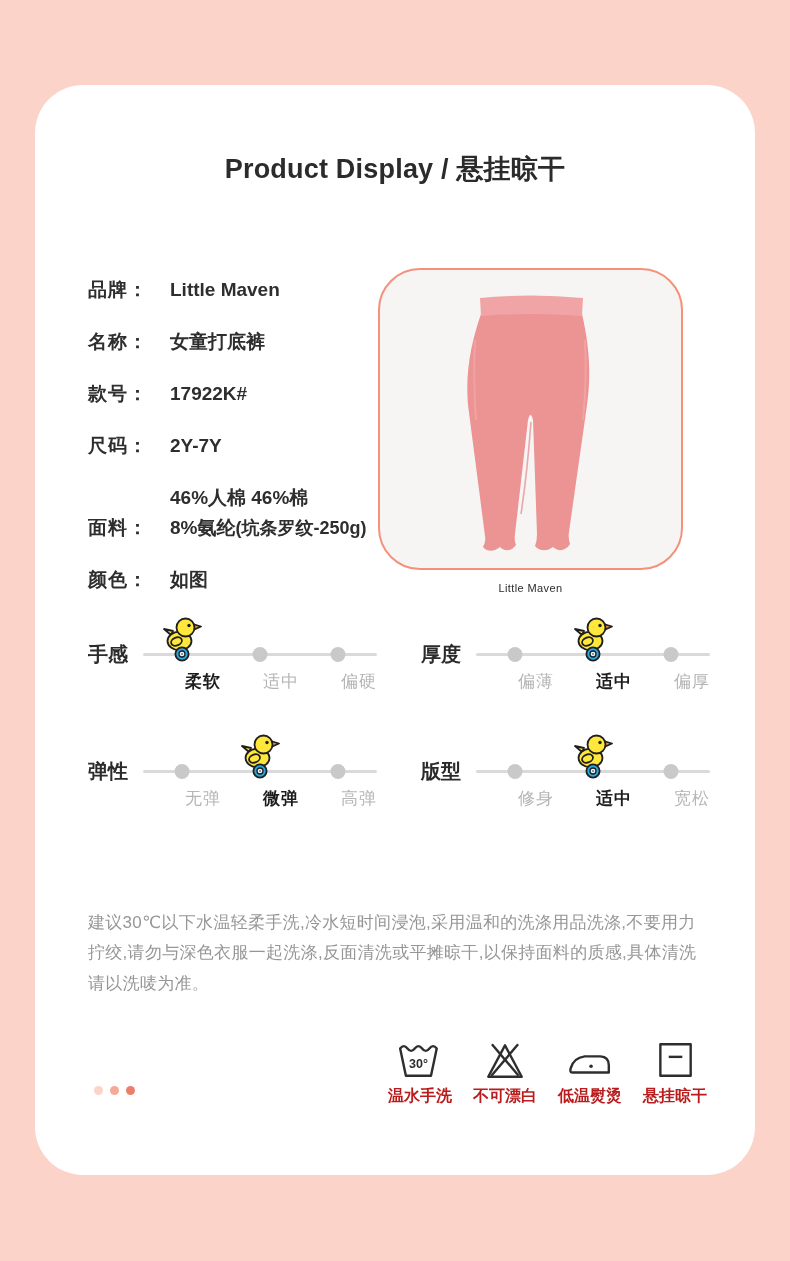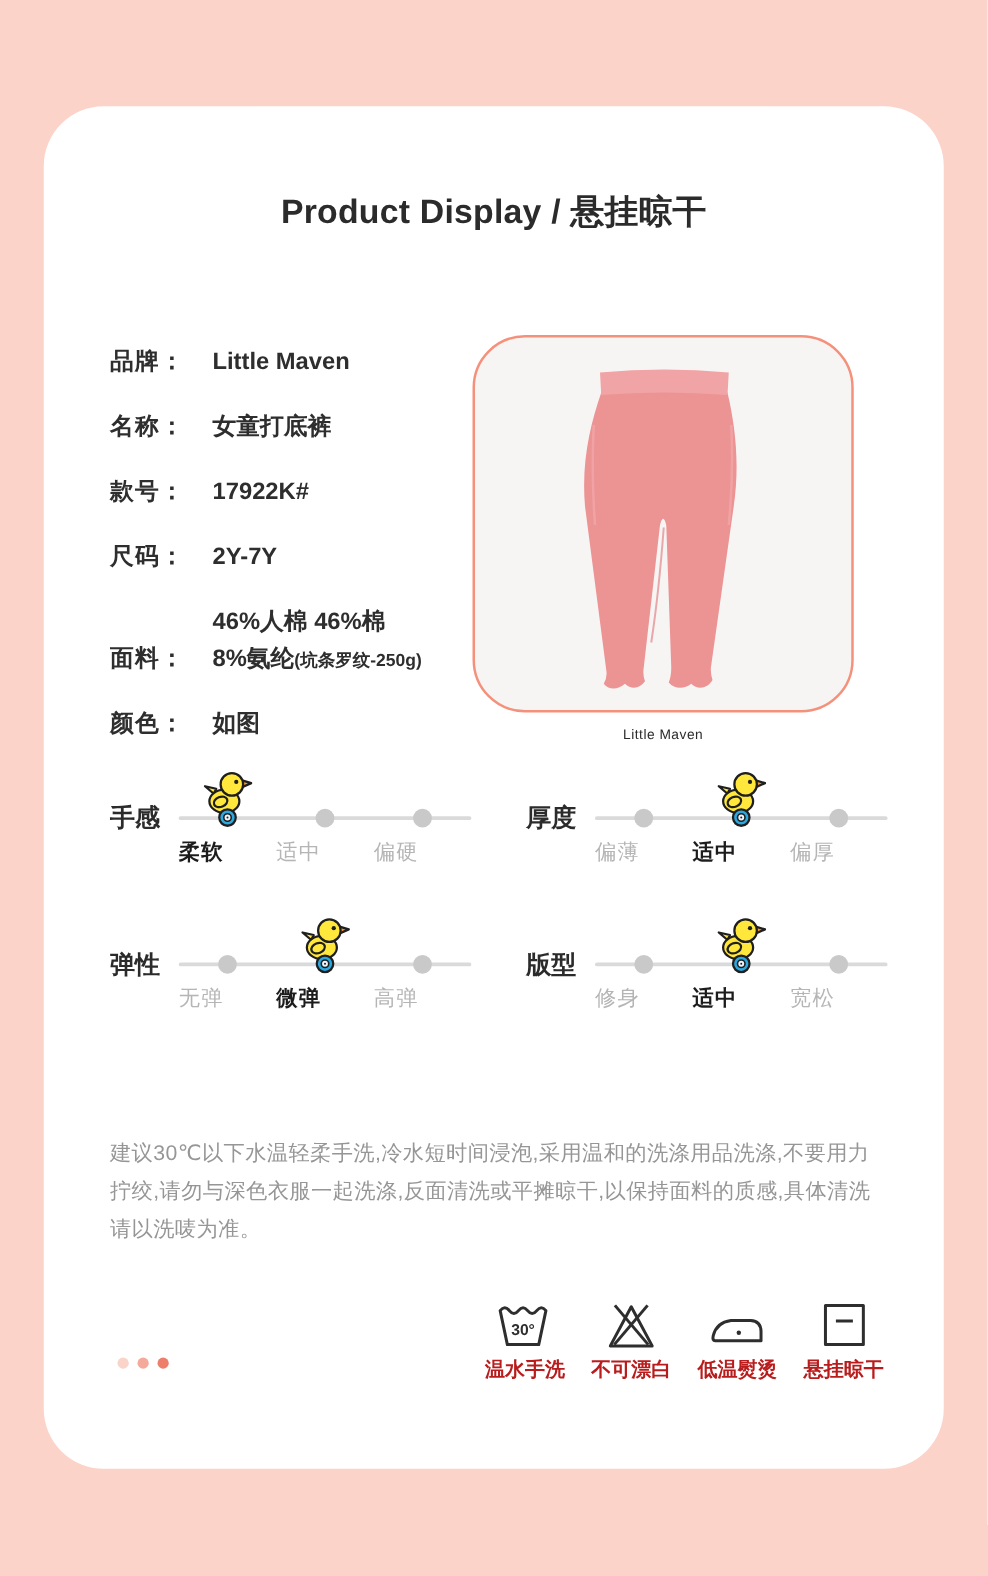--- a/index.html
+++ b/index.html
@@ -16,38 +16,38 @@
   
   .title{
     position:absolute;top:66px;left:0;width:100%;
     text-align:center;font-size:27px;font-weight:800;letter-spacing:.2px;color:#2b2b2b;
   }
   
   .info{position:absolute;left:53px;top:183px;width:650px;display:flex;}
   .info-list{width:290px;padding-top:7px;flex-shrink:0;}
   .info-row{display:flex;margin-bottom:22px;font-size:19px;font-weight:700;line-height:30px;color:#2e2e2e;align-items:flex-end;}
   .info-label{width:82px;flex-shrink:0;letter-spacing:1px;}
-  .info-note{font-size:14px;font-weight:600;}
+  .info-note{font-size:18px;font-weight:600;}
   .photo-col{width:305px;}
   .photo-box{
     box-sizing:border-box;width:305px;height:302px;
     border:2px solid #f5917b;border-radius:42px;background:#f6f5f4;
     display:flex;align-items:center;justify-content:center;overflow:hidden;
   }
   .photo-caption{margin-top:12px;text-align:center;font-size:11px;letter-spacing:.4px;color:#2b2b2b;}
   
   .sliders{
     position:absolute;left:53px;top:536px;width:640px;
     display:grid;grid-template-columns:1fr 1fr;column-gap:26px;row-gap:45px;
   }
   .slider{display:flex;}
   .slider-name{width:55px;flex-shrink:0;padding-top:20px;font-size:20px;font-weight:700;color:#2b2b2b;}
   .cells{flex:1;margin-right:18px;position:relative;display:flex;}
   .track{position:absolute;left:0;right:0;top:32px;height:3px;border-radius:2px;background:#dadada;}
-  .cell{flex:1;display:flex;flex-direction:column;align-items:flex-start;position:relative;}
+  .cell{flex:1;display:flex;flex-direction:column;align-items:flex-end;position:relative;}
   .marker{position:relative;width:100%;height:46px;}
   .dot{position:absolute;left:50%;top:26px;transform:translateX(-50%);
        width:15px;height:15px;border-radius:50%;background:#c9c9c9;}
   .duck{position:absolute;left:50%;top:-5px;transform:translateX(-50%);}
   .opt{margin-top:3px;font-size:17px;letter-spacing:1px;color:#b5b5b5;white-space:nowrap;}
   .cell.on .opt{color:#1c1c1c;font-weight:700;}
   
   .care{position:absolute;left:53px;top:806px;width:622px;}
   .pill{
     display:inline-flex;align-items:center;gap:9px;box-sizing:border-box;

